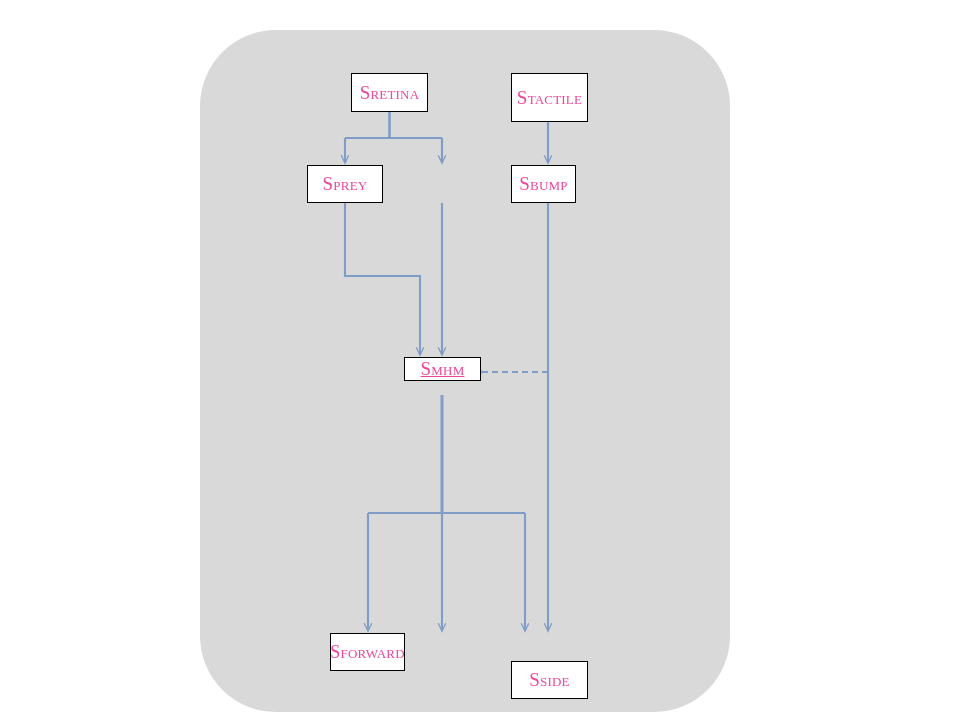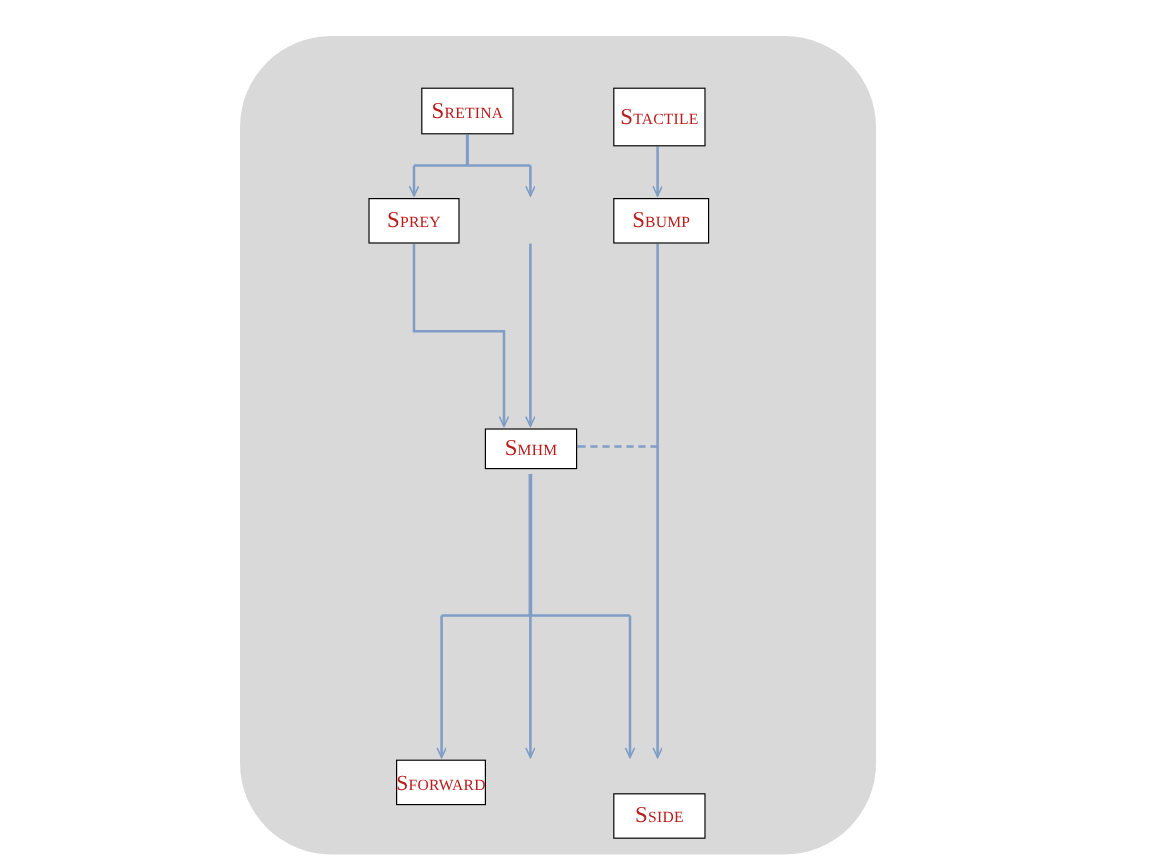--- a/index.html
+++ b/index.html
@@ -33,21 +33,21 @@
     pointer-events: none;
   }
   .node {
     position: absolute;
     background: #ffffff;
     border: 1px solid #000000;
     box-sizing: border-box;
     display: flex;
     align-items: center;
     justify-content: center;
-    color: #b91c1c;
+    color: #ec4899;
     font-family: "Liberation Serif", serif;
     font-variant: small-caps;
     font-size: 19px;
     letter-spacing: 0.2px;
     line-height: 1;
     white-space: nowrap;
   }
   .node span { display: inline-block; padding-bottom: 1px; }
 </style>
 </head>
@@ -98,25 +98,25 @@
 
   <div class="node" style="left:511px; top:73px; width:77px; height:49px;">
     <span>Stactile</span>
   </div>
 
   <div class="node" style="left:307px; top:165px; width:76px; height:38px;">
     <span>Sprey</span>
   </div>
 
 
-  <div class="node" style="left:511px; top:165px; width:80px; height:38px;align-items:center;">
+  <div class="node" style="left:511px; top:165px; width:65px; height:38px;align-items:center;">
     <span>Sbump</span>
   </div>
 
-  <div class="node" style="left:404px; top:357px; width:77px; height:34px;">
+  <div class="node" style="left:404px; top:357px; width:77px; height:24px;text-decoration:underline;">
     <span>Smhm</span>
   </div>
 
   <div class="node" style="left:330px; top:633px; width:75px; height:38px; font-size:18px;">
     <span>Sforward</span>
   </div>
 
 
   <div class="node" style="left:511px; top:633px; width:77px; height:38px;margin-top:28px;">
     <span>Sside</span>

